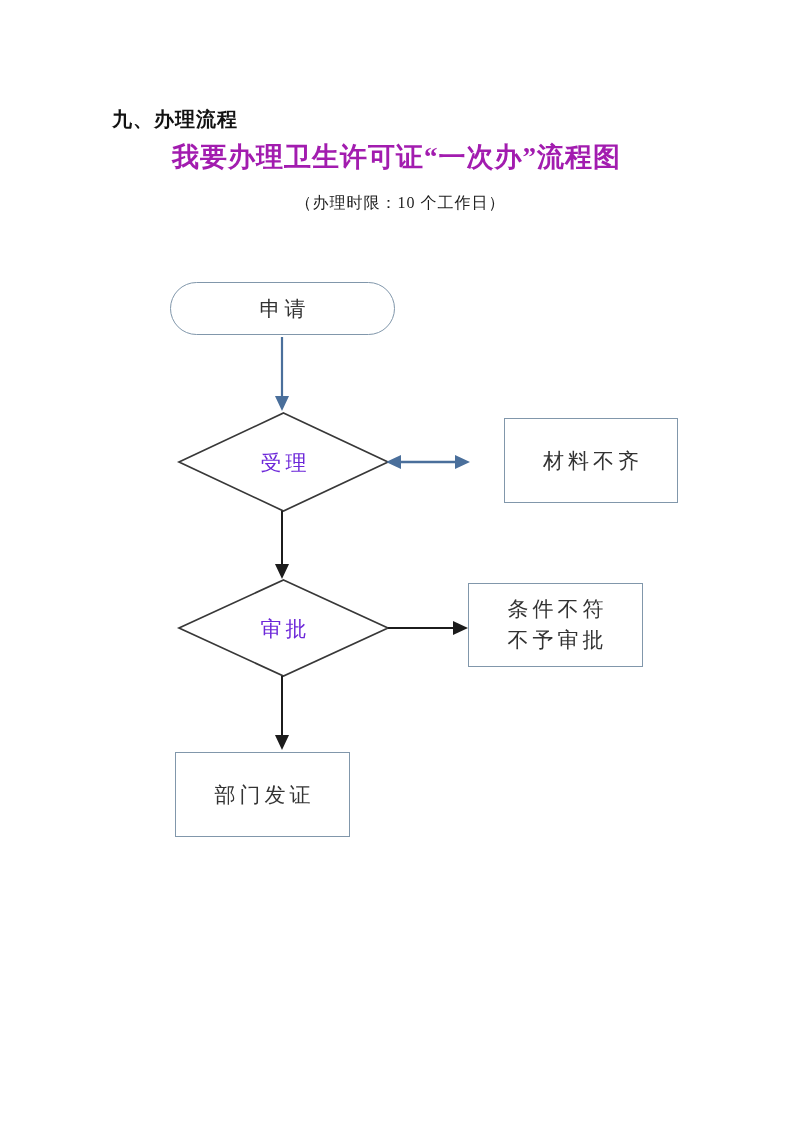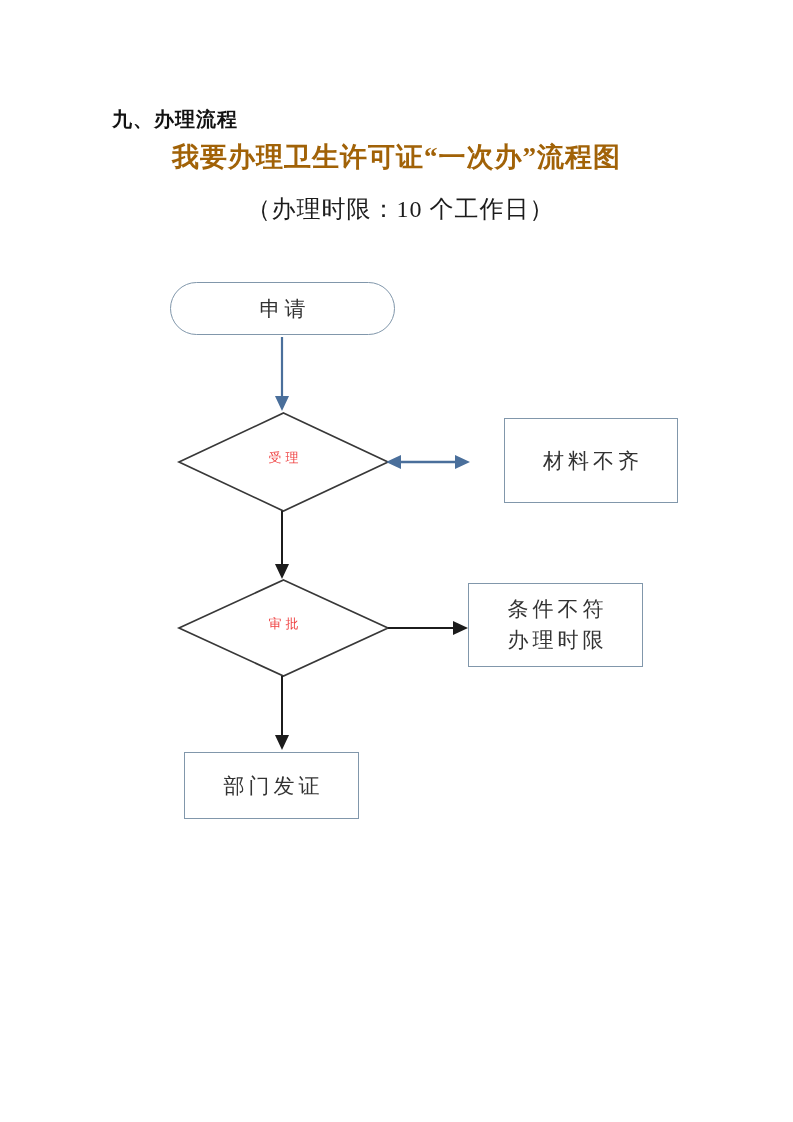--- a/index.html
+++ b/index.html
@@ -20,28 +20,28 @@
     font-size: 20px; font-weight: 700;
     color: #121212;
     letter-spacing: 1px;
   }
   .doc-title {
     position: absolute;
     left: 0; right: 0; top: 139px;
     margin: 0;
     text-align: center;
     font-size: 27px; font-weight: 700;
-    color: #a16207;
+    color: #a21caf;
     letter-spacing: 1px;
   }
   .doc-subtitle {
     position: absolute;
     left: 8px; right: 0; top: 193px;
     text-align: center;
-    font-size: 24px;
+    font-size: 16px;
     color: #1c1c1c;
     letter-spacing: 1px;
   }
 
   .flowchart { position: absolute; inset: 0; }
   .connector-layer {
     position: absolute; left: 0; top: 0;
     width: 793px; height: 1122px;
     pointer-events: none;
   }
@@ -60,28 +60,28 @@
     letter-spacing: 4px;
     text-indent: 4px; 
   }
   .node-start {
     left: 170px; top: 282px;
     width: 225px; height: 53px;
     border-radius: 27px;
   }
   .node-materials { left: 468px; top: 418px; width: 174px; height: 85px; margin-left: 36px; }
   .node-reject    { left: 468px; top: 583px; width: 175px; height: 84px; line-height: 31px; }
-  .node-issue     { left: 184px; top: 752px; width: 175px; height: 67px; }
+  .node-issue     { left: 175px; top: 752px; width: 175px; height: 85px; }
 
   .diamond-label {
     position: absolute;
     width: 207px;
     text-align: center;
-    font-size: 13px;
-    color: #ef4444;
+    font-size: 21px;
+    color: #6d28d9;
     letter-spacing: 4px;
     text-indent: 4px;
   }
   .diamond-label-accept  { left: 180px; top: 449px; }
   .diamond-label-approve { left: 180px; top: 615px; }
 </style>
 </head>
 <body>
 
 <div class="page">
@@ -124,21 +124,21 @@
     <div class="diamond-label diamond-label-accept">受理</div>
 
     <div class="diamond-label diamond-label-approve">审批</div>
 
     <div class="node node-materials" style="border-color: rgb(129, 151, 171);">
       <span>材料不齐</span>
     </div>
 
     <div class="node node-reject" style="border-color: rgb(129, 151, 171);">
       <span>条件不符</span>
-      <span>办理时限</span>
+      <span>不予审批</span>
     </div>
 
     <div class="node node-issue" style="border-color: rgb(129, 151, 171);">
       <span>部门发证</span>
     </div>
 
   </div>
 </div>
 
 </body></html>

